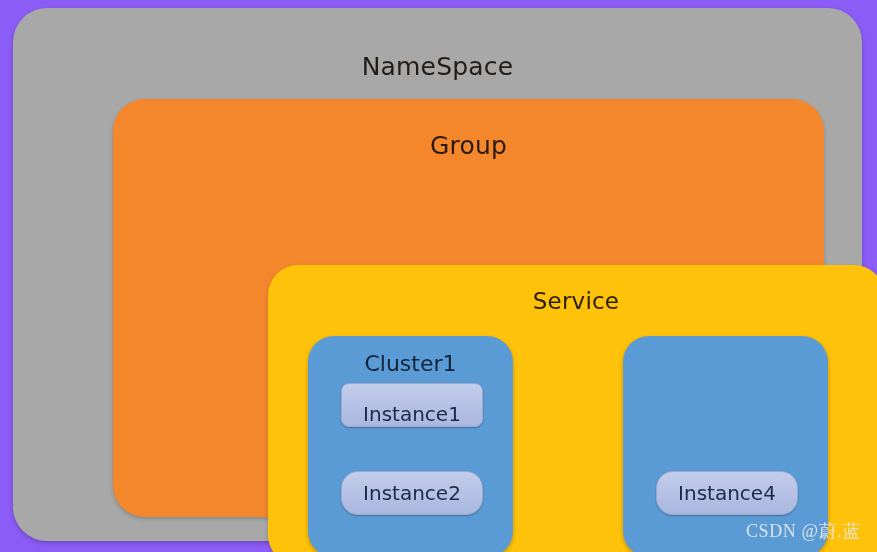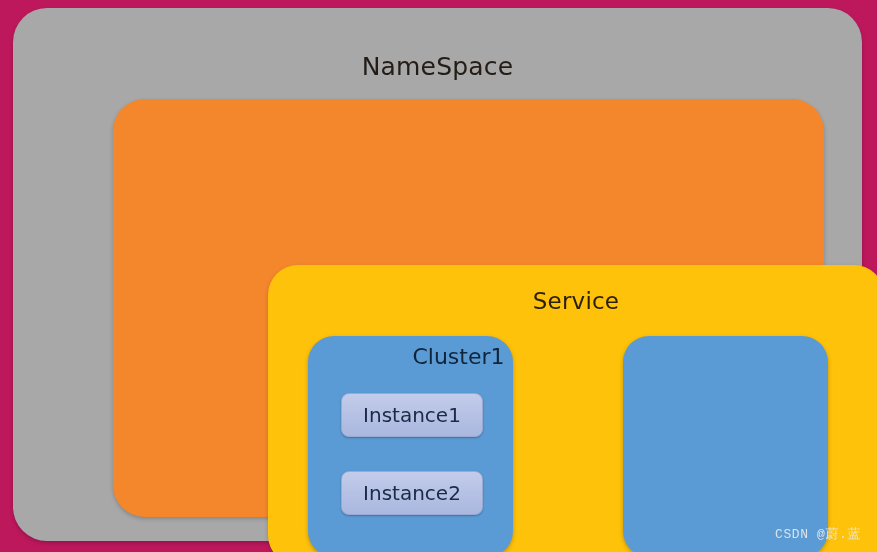--- a/index.html
+++ b/index.html
@@ -11,21 +11,21 @@
     width: 877px;
     height: 552px;
     font-family: "DejaVu Sans", "Liberation Sans", sans-serif;
     overflow: hidden;
   }
 
   #diagram-canvas {
     position: relative;
     width: 877px;
     height: 552px;
-    background: #be185d;
+    background: #8b5cf6;
   }
 
   
   .layer-namespace {
     position: absolute;
     left: 13px;
     top: 8px;
     width: 849px;
     height: 533px;
     background: #a8a8a8;
@@ -82,95 +82,98 @@
     background: #5b9bd5;
     border-radius: 26px;
     box-shadow: 0 2px 4px rgba(0,0,0,0.25);
   }
   .cluster-left  { left: 40px; }
   .cluster-right { left: 355px; }
 
   .cluster-title {
     position: absolute;
     left: 0;
-    top: 8px;
+    top: 15px;
     width: 100%;
     text-align: center;
     font-size: 22px;
     font-weight: 400;
     color: #12243a;
     white-space: nowrap;
-    margin-left: 48px;
   }
 
   
   .instance-chip {
     position: absolute;
     left: 33px;
     width: 140px;
     height: 42px;
     border-radius: 8px;
     background: linear-gradient(180deg, #c3ccea 0%, #b4c0e4 55%, #aab8df 100%);
     border: 1px solid #9aa8d4;
     box-shadow: 0 1px 2px rgba(0,0,0,0.28);
     display: flex;
     align-items: center;
     justify-content: center;
   }
-  .instance-slot-0 { top: 57px; }
-  .instance-slot-1 { top: 135px; }
+  .instance-slot-0 { top: 47px; align-items: flex-end; }
+  .instance-slot-1 { top: 135px; border-radius: 17px; }
 
   .instance-label {
     font-size: 20px;
     font-weight: 400;
     color: #1b2b45;
     white-space: nowrap;
   }
 
   
   .watermark {
     position: absolute;
     right: 16px;
     bottom: 9px;
-    font-size: 13px;
+    font-size: 18px;
     color: #e8e8e8;
     opacity: 0.92;
     letter-spacing: 0.6px;
     white-space: nowrap;
-    font-family: Liberation Mono, monospace;
+    font-family: Liberation Serif, serif;
   }
 </style>
 </head>
 <body>
 
 <div id="diagram-canvas">
 
   <div class="layer-namespace">
     <div class="layer-title">NameSpace</div>
 
     <div class="layer-group">
+      <div class="layer-title">Group</div>
 
       <div class="layer-service">
         <div class="layer-title">Service</div>
 
         <div class="cluster-box cluster-left">
           <div class="cluster-title">Cluster1</div>
 
           <div class="instance-chip instance-slot-0">
             <span class="instance-label">Instance1</span>
           </div>
 
           <div class="instance-chip instance-slot-1">
             <span class="instance-label">Instance2</span>
           </div>
         </div>
 
         <div class="cluster-box cluster-right">
 
 
+          <div class="instance-chip instance-slot-1">
+            <span class="instance-label">Instance4</span>
+          </div>
         </div>
 
       </div>
     </div>
   </div>
 
   <div class="watermark">CSDN @蔚.蓝</div>
 
 </div>
 

